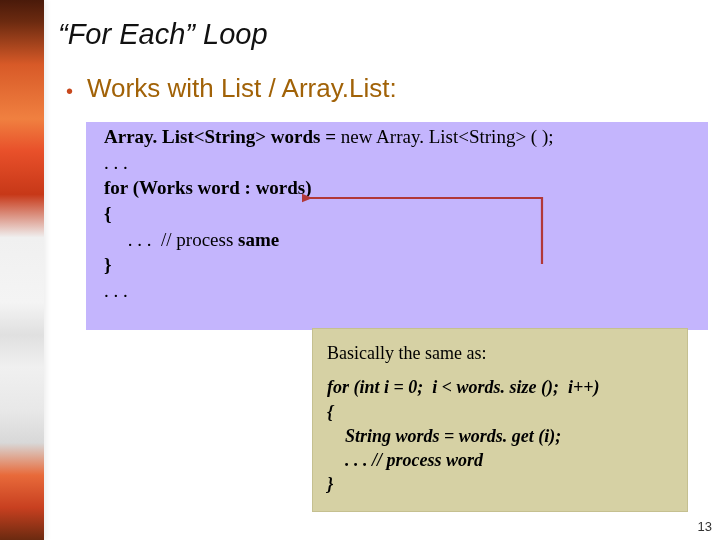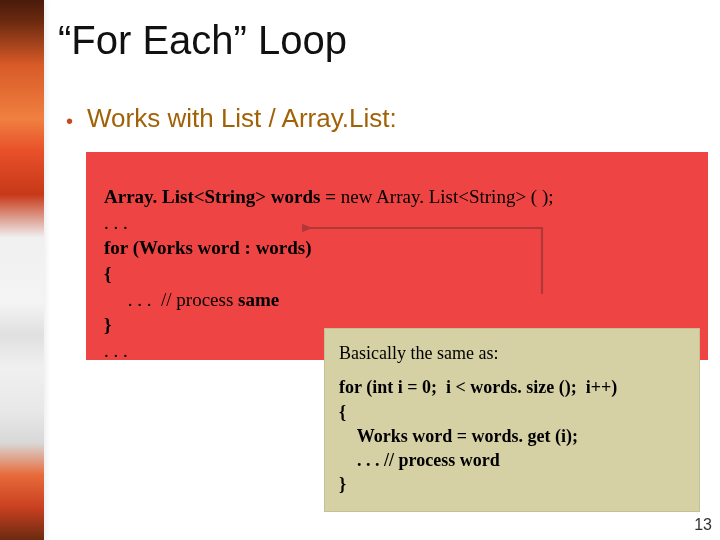--- a/index.html
+++ b/index.html
@@ -28,82 +28,83 @@
       #6b2a10 100%);
     box-shadow: 2px 0 6px rgba(0,0,0,0.08);
   }
   .content {
     position: absolute;
     left: 58px;
     top: 18px;
     right: 10px;
   }
   .title {
-    font-size: 40px;
+    font-size: 29px;
     font-weight: normal;
     color: #111;
-    margin-bottom: 40px;
+    margin-bottom: 22px;
+    font-style: italic;
   }
   .bullet-row {
     display: flex;
     align-items: flex-start;
     margin-left: 8px;
     margin-bottom: 18px;
   }
   .bullet-dot {
     color: #c7481c;
     font-size: 20px;
     line-height: 1;
     margin-right: 14px;
     margin-top: 8px;
   }
   .bullet-text {
     font-size: 26px;
     color: #a16207;
   }
   .code-box-1 {
-    background: #ef4444;
+    background: #c4b5fd;
     margin-left: 28px;
     margin-right: 2px;
-    padding: 32px 18px 18px 18px;
+    padding: 2px 18px 18px 18px;
     font-family: "Times New Roman", Times, serif;
     font-size: 19px;
     line-height: 1.35;
     position: relative;
     height: 208px;
   }
   .code-box-1 .bold { font-weight: bold; }
   .code-line { white-space: pre; }
   .arrow-svg {
     position: absolute;
     left: 216px;
     top: 70px;
     width: 245px;
     height: 74px;
     pointer-events: none;
   }
   .code-box-2 {
     position: absolute;
-    left: 324px;
+    left: 312px;
     top: 328px;
     width: 376px;
     background: #d6d1a4;
     padding: 12px 14px 14px 14px;
     font-family: "Times New Roman", Times, serif;
     font-size: 18px;
     line-height: 1.35;
     border: 1px solid #c5c090;
   }
   .cb2-lead { margin-bottom: 10px; }
-  .cb2-bold { font-weight: bold; }
+  .cb2-bold { font-weight: bold; font-style: italic; }
   .page-num {
     position: absolute;
     right: 8px;
     bottom: 6px;
-    font-size: 16px;
+    font-size: 13px;
     color: #333;
     font-family: Arial, sans-serif;
   }
 </style>
 </head>
 <body>
 
 <div class="stripe"></div>
 
 <div class="content">
@@ -133,18 +134,18 @@
       <path d="M 240 72 L 240 6 L 6 6" stroke="#b23838" stroke-width="2.2" fill="none" marker-end="url(#arrh)"></path>
     </svg>
   </div>
 
 </div>
 
 <div class="code-box-2">
   <div class="cb2-lead">Basically the same as:</div>
   <div class="code-line cb2-bold">for (int i = 0;  i &lt; words. size ();  i++)</div>
   <div class="code-line cb2-bold">{</div>
-  <div class="code-line cb2-bold">    Works word = words. get (i);</div>
+  <div class="code-line cb2-bold">    String words = words. get (i);</div>
   <div class="code-line cb2-bold">    . . . // process word</div>
   <div class="code-line cb2-bold">}</div>
 </div>
 
 <div class="page-num">13</div>
 
 </body></html>

